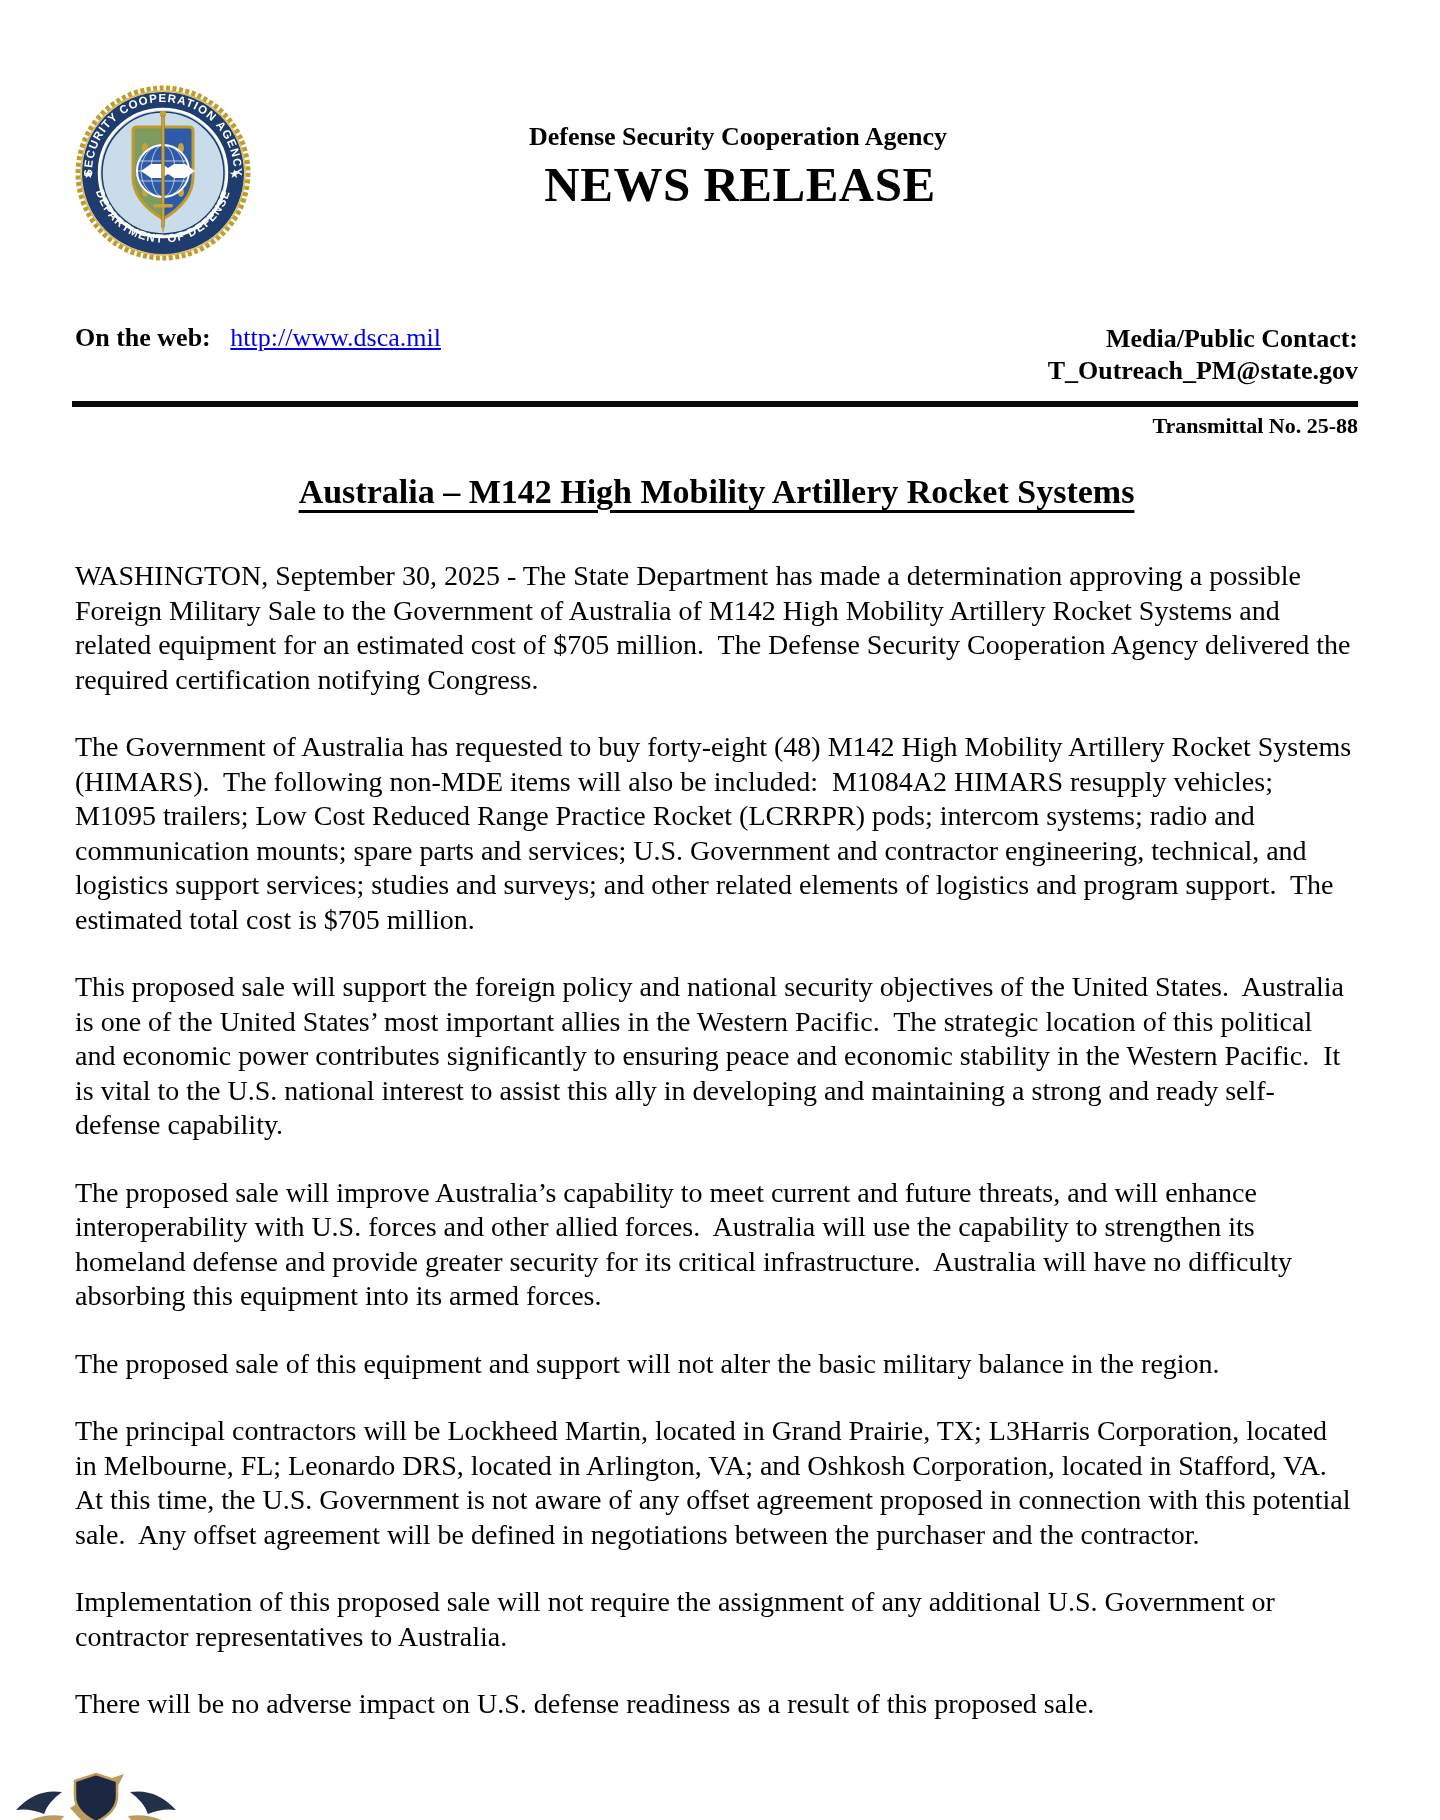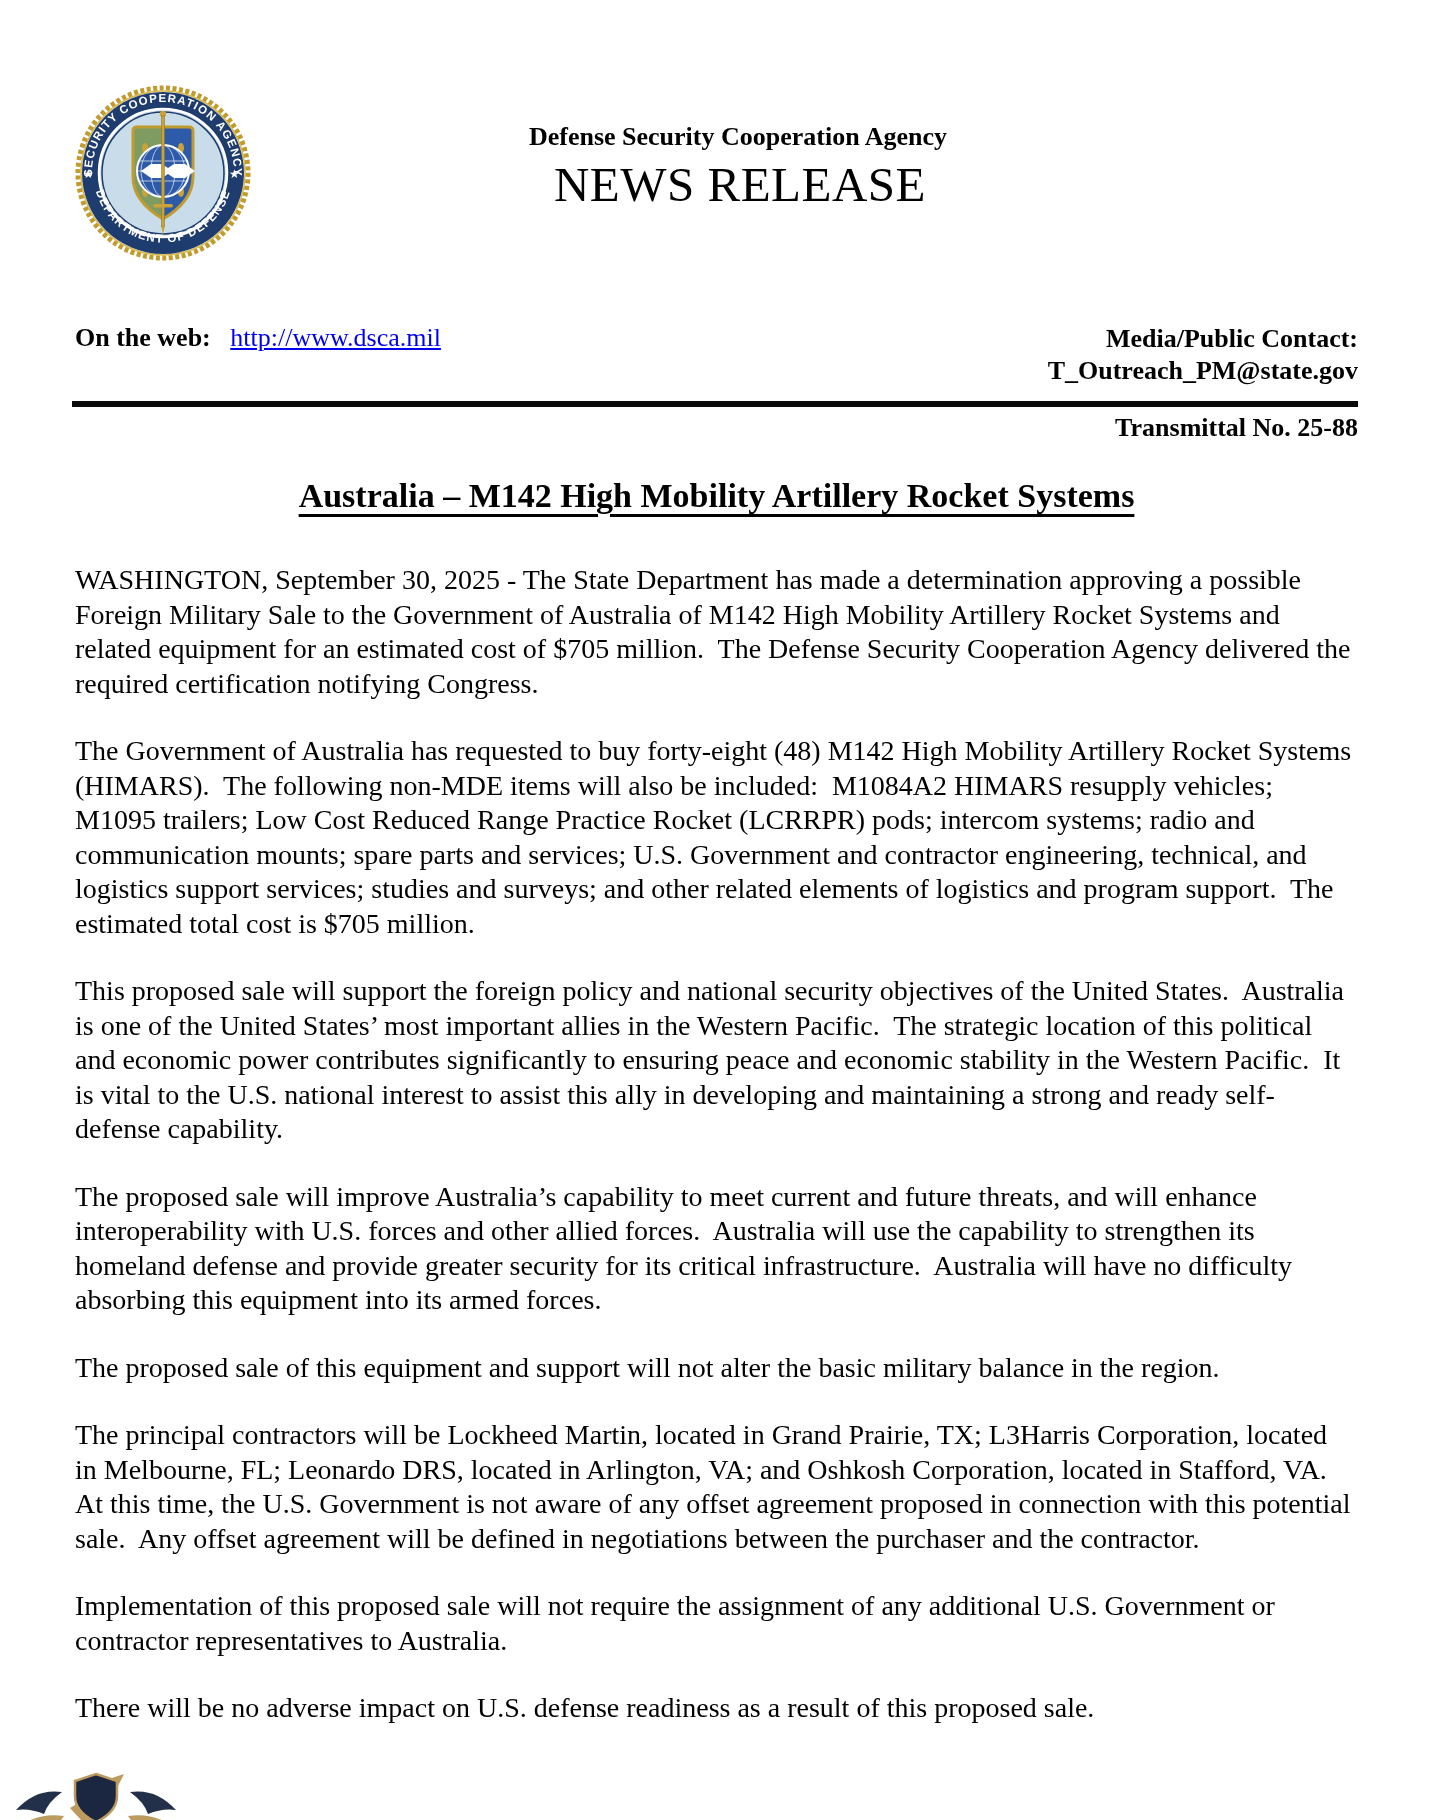--- a/index.html
+++ b/index.html
@@ -5,33 +5,33 @@
   html,body { margin:0; padding:0; background:#ffffff; }
   .page {
     position:relative; width:1440px; height:1820px; margin:0 auto;
     background:#ffffff; color:#000; overflow:hidden;
     font-family:"Liberation Serif", serif;
   }
   
   .seal { position:absolute; left:75px; top:85px; width:176px; height:176px; }
   .masthead { padding-top:122px; text-align:center; }
   .agency-line { font-size:26px; font-weight:bold;margin-left:36px; }
-  .release-line { font-size:49px; font-weight:normal; margin-top:4px; letter-spacing:0.5px;padding-left:40px; }
+  .release-line { font-size:49px; font-weight:bold; margin-top:4px; letter-spacing:0.5px;padding-left:40px; }
 
   
   .web-row { display:flex; justify-content:space-between; align-items:flex-start;
              margin:110px 82px 0 75px; }
   .web-left { font-size:26px; }
   .web-label { font-weight:bold; }
   .web-link { color:#0000EE; text-decoration:underline; cursor:pointer;text-align:center; }
   .contact-block { text-align:right; font-weight:bold; font-size:26px; line-height:32px; }
 
   
   .rule { margin:14px 82px 0 72px; border:none; border-top:6px solid #0a0a0a; }
-  .transmittal { text-align:right; font-weight:bold; font-size:26px; margin:6px 82px 0 73px; }
+  .transmittal { text-align:right; font-weight:bold; font-size:22px; margin:6px 82px 0 73px; }
 
   
   .doc-title { text-align:center; margin:34px 82px 0 75px; font-size:34px; font-weight:bold; }
   .doc-title span { text-decoration:underline; text-decoration-thickness:3px; text-underline-offset:7px; }
 
   
   .body-text { margin:48px 82px 0 75px; font-size:28px; line-height:34.5px; }
   .body-text p { margin:0 4px 33px 0; white-space:pre-wrap; }
 
   

